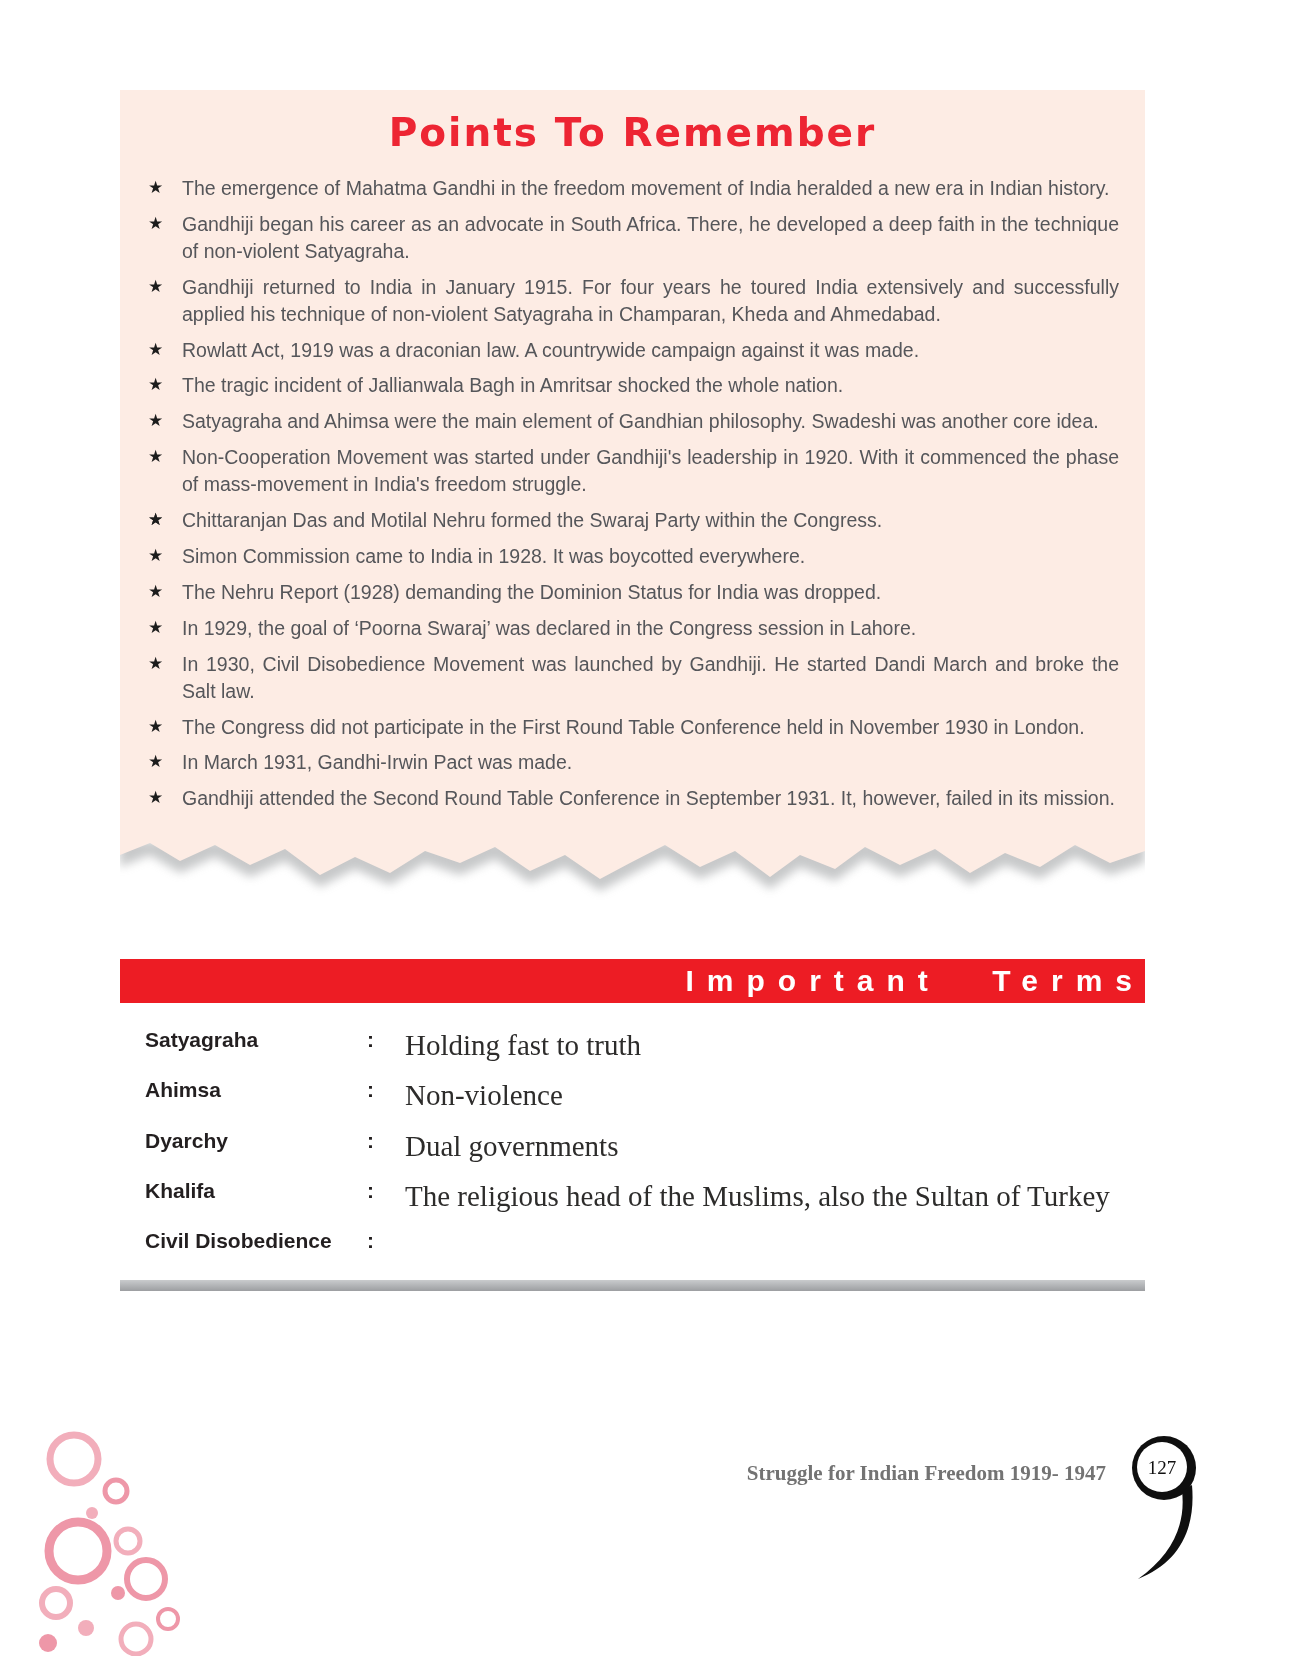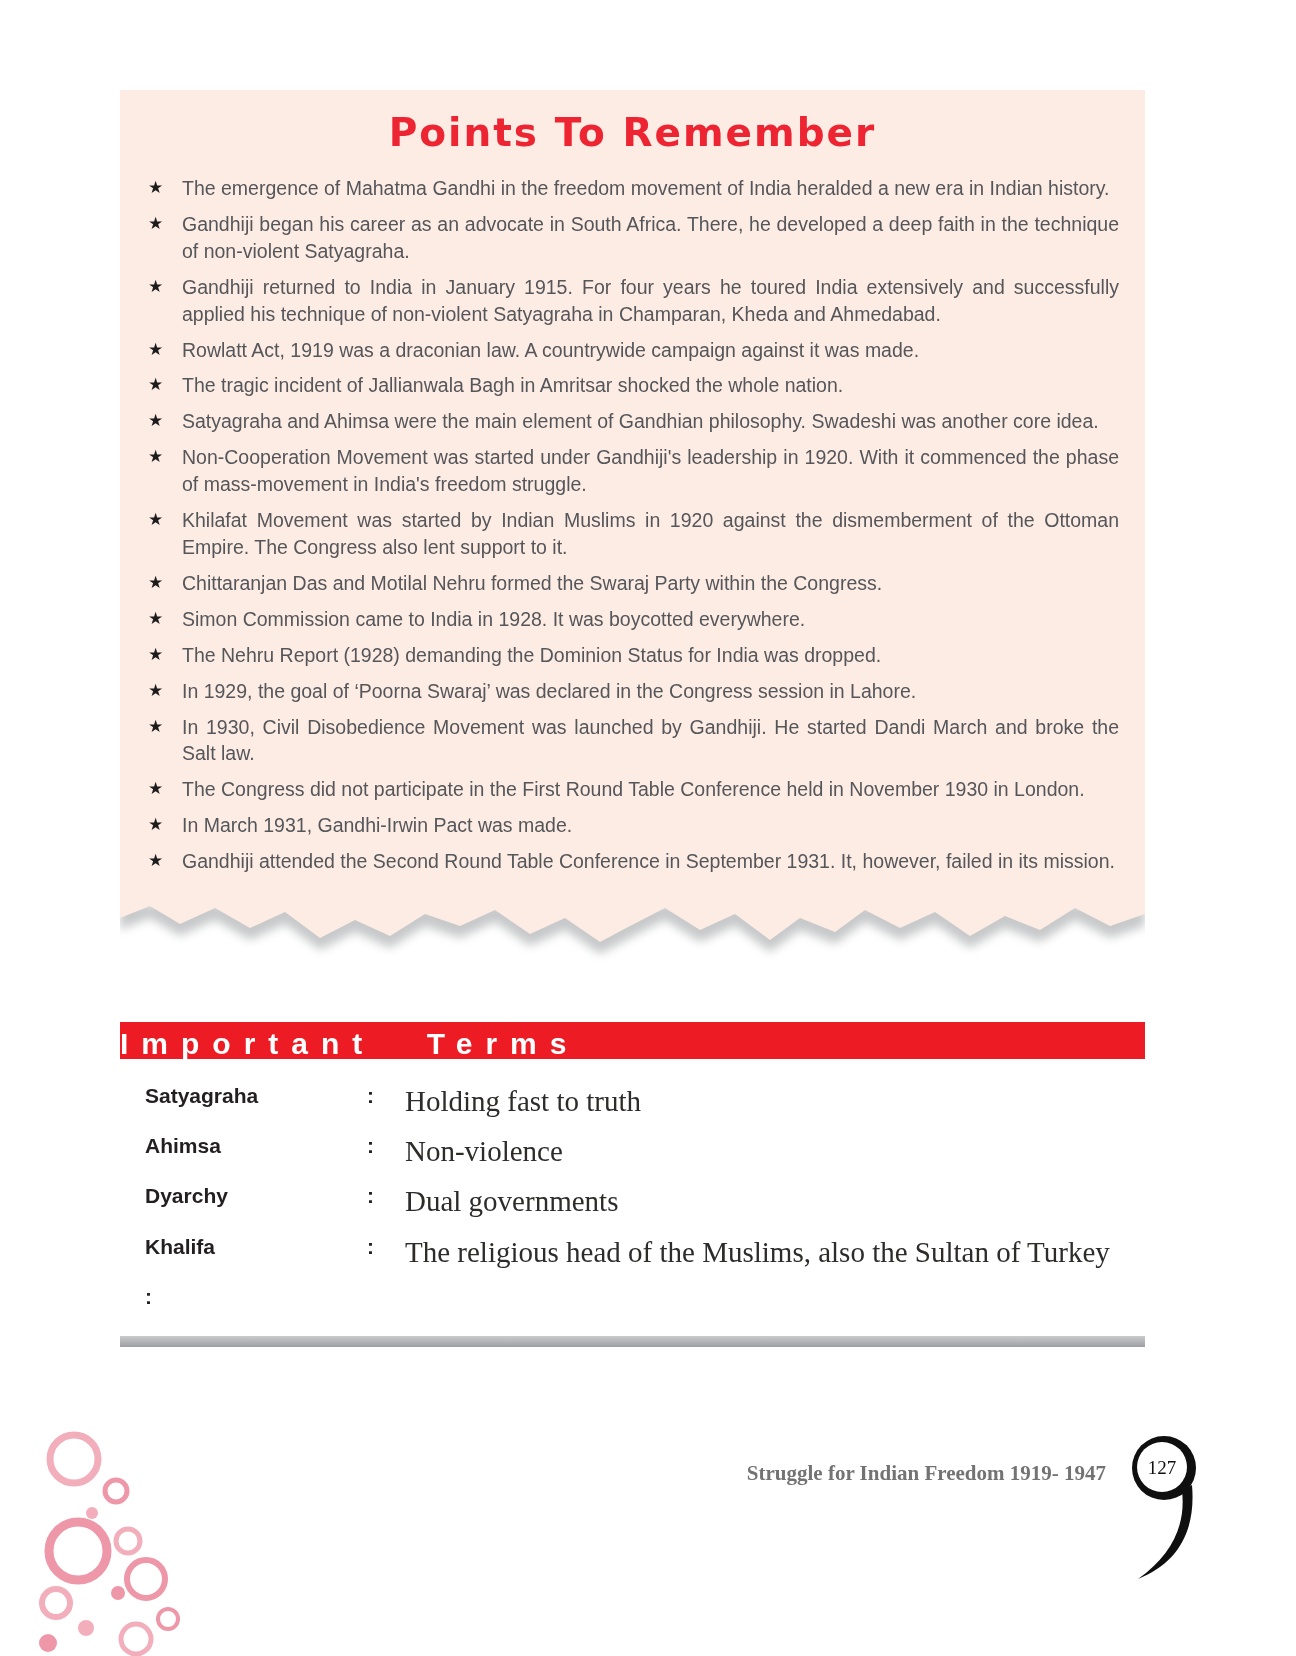--- a/index.html
+++ b/index.html
@@ -42,22 +42,22 @@
   .star{
     position:absolute;left:2px;top:1px;
     font-size:17px;color:#1c1c1c;
   }
   .tear{display:block;margin-top:-2px;}
   
   .terms-banner{
     margin-top:52px;
     background:#ed1c24;
     color:#ffffff;
-    height:37px;line-height:44px;
-    text-align:left;
+    height:44px;line-height:44px;
+    text-align:right;
     font-weight:bold;
     font-size:30px;
     letter-spacing:13px;
     word-spacing:30px;
   }
   .terms-table{margin-top:22px;padding-left:25px;padding-right:18px;}
   .term-row{display:flex;margin-bottom:9px;}
   .term-name{
     width:222px;flex:0 0 222px;
     font-weight:bold;font-size:21px;color:#231f20;
@@ -104,21 +104,21 @@
     <div class="panel">
       <div class="panel-title">Points To Remember</div>
       <ul class="points-list">
         <li><span class="star">★</span><span>The emergence of Mahatma Gandhi in the freedom movement of India heralded a new era in Indian history.</span></li>
         <li><span class="star">★</span><span>Gandhiji began his career as an advocate in South Africa. There, he developed a deep faith in the technique of non-violent Satyagraha.</span></li>
         <li><span class="star">★</span><span>Gandhiji returned to India in January 1915. For four years he toured India extensively and successfully applied his technique of non-violent Satyagraha in Champaran, Kheda and Ahmedabad.</span></li>
         <li><span class="star">★</span><span>Rowlatt Act, 1919 was a draconian law. A countrywide campaign against it was made.</span></li>
         <li><span class="star">★</span><span>The tragic incident of Jallianwala Bagh in Amritsar shocked the whole nation.</span></li>
         <li><span class="star">★</span><span>Satyagraha and Ahimsa were the main element of Gandhian philosophy. Swadeshi was another core idea.</span></li>
         <li><span class="star">★</span><span>Non-Cooperation Movement was started under Gandhiji's leadership in 1920. With it commenced the phase of mass-movement in India's freedom struggle.</span></li>
-        <li><span class="star">★</span><span>Khilafat Movement was started by Indian Muslims in 1920 against the dismemberment of the Ottoman Empire. The Congress also lent support to it.</span></li>
+        <li><span class="star">★</span></li>
         <li><span class="star">★</span><span>Chittaranjan Das and Motilal Nehru formed the Swaraj Party within the Congress.</span></li>
         <li><span class="star">★</span><span>Simon Commission came to India in 1928. It was boycotted everywhere.</span></li>
         <li><span class="star">★</span><span>The Nehru Report (1928) demanding the Dominion Status for India was dropped.</span></li>
         <li><span class="star">★</span><span>In 1929, the goal of ‘Poorna Swaraj’ was declared in the Congress session in Lahore.</span></li>
         <li><span class="star">★</span><span>In 1930, Civil Disobedience Movement was launched by Gandhiji. He started Dandi March and broke the Salt law.</span></li>
         <li><span class="star">★</span><span>The Congress did not participate in the First Round Table Conference held in November 1930 in London.</span></li>
         <li><span class="star">★</span><span>In March 1931, Gandhi-Irwin Pact was made.</span></li>
         <li><span class="star">★</span><span>Gandhiji attended the Second Round Table Conference in September 1931. It, however, failed in its mission.</span></li>
       </ul>
     </div>
@@ -150,20 +150,21 @@
         <div class="term-name">Dyarchy</div>
         <div class="term-colon">:</div>
         <div class="term-def">Dual governments</div>
       </div>
       <div class="term-row">
         <div class="term-name">Khalifa</div>
         <div class="term-colon">:</div>
         <div class="term-def">The religious head of the Muslims, also the Sultan of Turkey</div>
       </div>
       <div class="term-row">
+        <div class="term-name">Civil Disobedience</div>
         <div class="term-colon">:</div>
       </div>
     </div>
 
     <div class="gray-bar"></div>
   </div>
 
   <div class="footer-title">Struggle for Indian Freedom 1919- 1947</div>
 
   <svg class="page-badge" width="96" height="160" viewBox="0 0 96 160">

